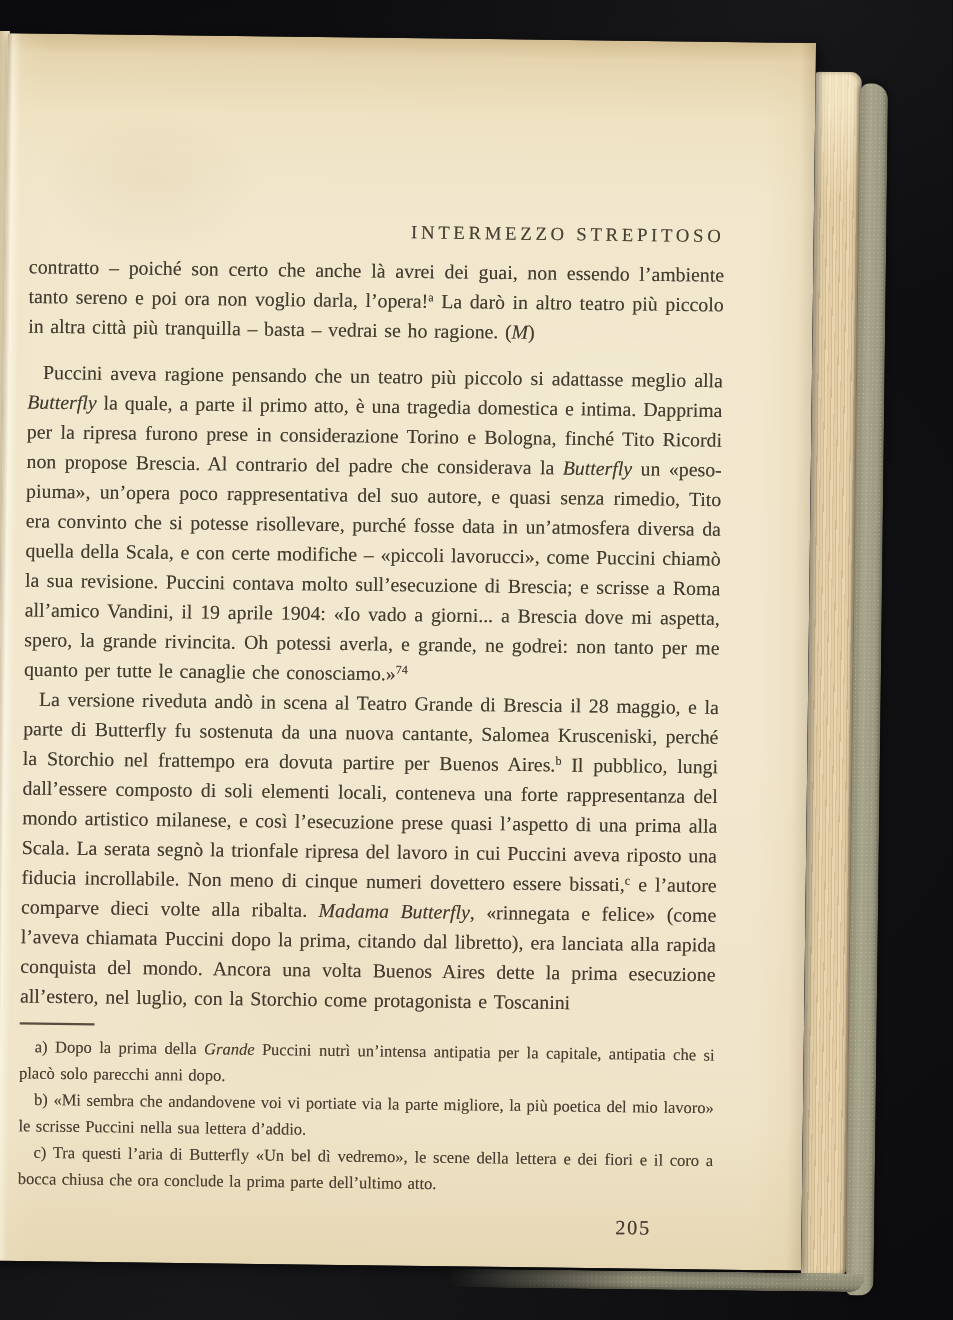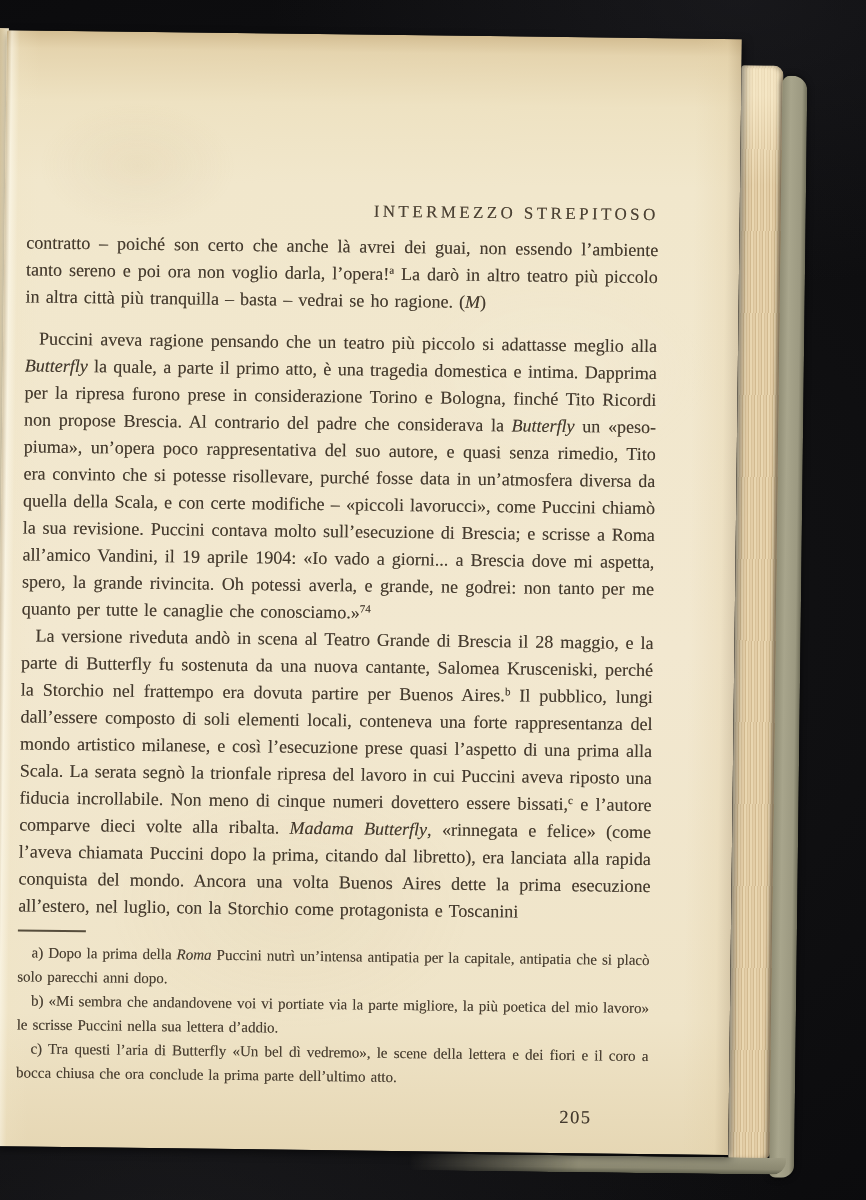--- a/index.html
+++ b/index.html
@@ -141,21 +141,21 @@
 
       <p class="body-par quote"><span>contratto – poiché son certo che anche là avrei dei guai, non essendo l’ambiente tanto sereno e poi ora non voglio darla, l’opera!</span><sup>a</sup><span> La darò in altro teatro più piccolo in altra città più tranquilla – basta – vedrai se ho ragione. (</span><em>M</em><span>)</span></p>
 
       <p class="body-par par-1"><span>Puccini aveva ragione pensando che un teatro più piccolo si adattasse meglio alla </span><em>Butterfly</em><span> la quale, a parte il primo atto, è una tragedia domestica e intima. Dapprima per la ripresa furono prese in considerazione Torino e Bologna, finché Tito Ricordi non propose Brescia. Al contrario del padre che considerava la </span><em>Butterfly</em><span> un «peso-piuma», un’opera poco rappresentativa del suo autore, e quasi senza rimedio, Tito era convinto che si potesse risollevare, purché fosse data in un’atmosfera diversa da quella della Scala, e con certe modifiche – «piccoli lavorucci», come Puccini chiamò la sua revisione. Puccini contava molto sull’esecuzione di Brescia; e scrisse a Roma all’amico Vandini, il 19 aprile 1904: «Io vado a giorni... a Brescia dove mi aspetta, spero, la grande rivincita. Oh potessi averla, e grande, ne godrei: non tanto per me quanto per tutte le canaglie che conosciamo.»</span><sup>74</sup></p>
 
       <p class="body-par par-2"><span>La versione riveduta andò in scena al Teatro Grande di Brescia il 28 maggio, e la parte di Butterfly fu sostenuta da una nuova cantante, Salomea Krusceniski, perché la Storchio nel frattempo era dovuta partire per Buenos Aires.</span><sup>b</sup><span> Il pubblico, lungi dall’essere composto di soli elementi locali, conteneva una forte rappresentanza del mondo artistico milanese, e così l’esecuzione prese quasi l’aspetto di una prima alla Scala. La serata segnò la trionfale ripresa del lavoro in cui Puccini aveva riposto una fiducia incrollabile. Non meno di cinque numeri dovettero essere bissati,</span><sup>c</sup><span> e l’autore comparve dieci volte alla ribalta. </span><em>Madama Butterfly</em><span>, «rinnegata e felice» (come l’aveva chiamata Puccini dopo la prima, citando dal libretto), era lanciata alla rapida conquista del mondo. Ancora una volta Buenos Aires dette la prima esecuzione all’estero, nel luglio, con la Storchio come protagonista e Toscanini</span></p>
 
       <hr class="footnote-rule">
 
       <div class="footnotes">
-        <p class="fn"><span>a) Dopo la prima della </span><em>Roma</em><span> Puccini nutrì un’intensa antipatia per la capitale, antipatia che si placò solo parecchi anni dopo.</span></p>
+        <p class="fn"><span>a) Dopo la prima della </span><em>Grande</em><span> Puccini nutrì un’intensa antipatia per la capitale, antipatia che si placò solo parecchi anni dopo.</span></p>
         <p class="fn"><span>b) «Mi sembra che andandovene voi vi portiate via la parte migliore, la più poetica del mio lavoro» le scrisse Puccini nella sua lettera d’addio.</span></p>
         <p class="fn"><span>c) Tra questi l’aria di Butterfly «Un bel dì vedremo», le scene della lettera e dei fiori e il coro a bocca chiusa che ora conclude la prima parte dell’ultimo atto.</span></p>
       </div>
 
       <div class="page-number">205</div>
 
     </div>
   </div>
 </div>
 

